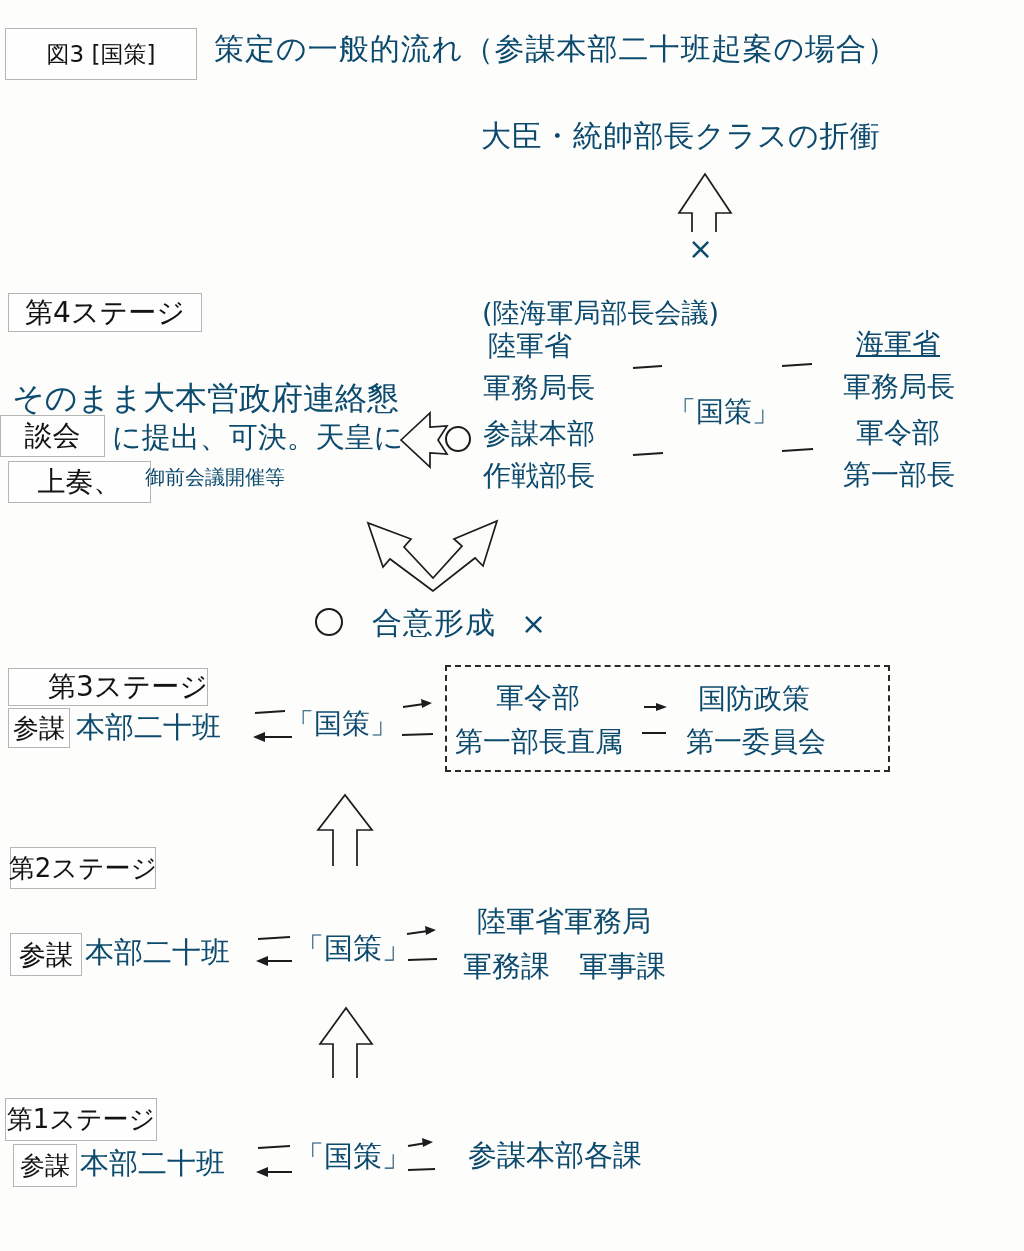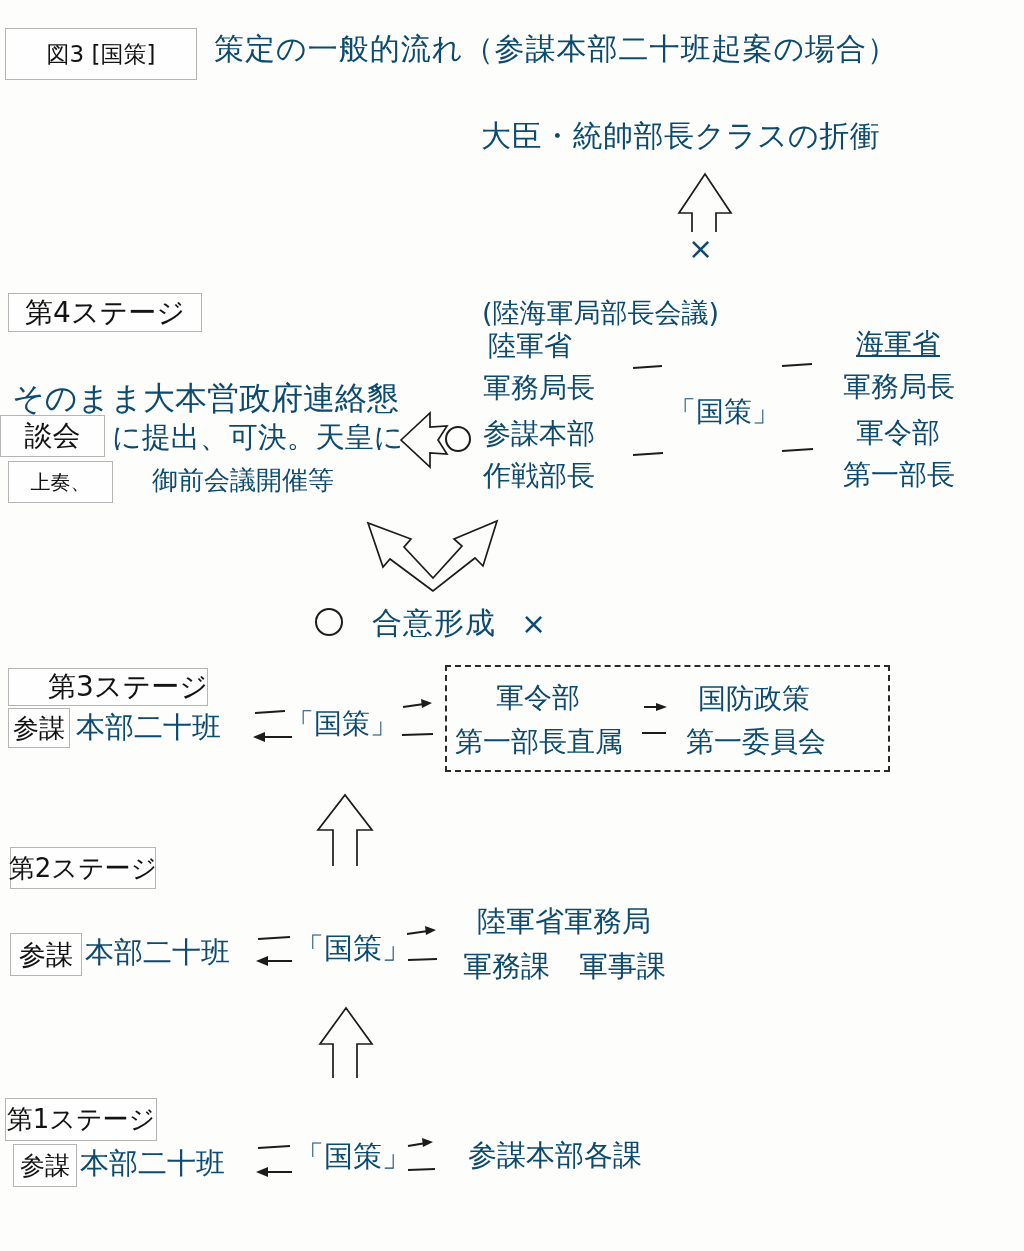--- a/index.html
+++ b/index.html
@@ -101,24 +101,24 @@
   <div class="t" style="left:856px;top:417px;font-size:28px;">軍令部</div>
   <div class="t" style="left:843px;top:459px;font-size:28px;">第一部長</div>
 
   <div class="circle" style="left:445px;top:426px;width:26px;height:26px;"></div>
 
   <div class="t" style="left:12px;top:381px;font-size:32px;">そのまま大本営政府連絡懇</div>
   <div class="gbox" style="left:0px;top:415px;width:105px;height:42px;font-size:28px;">
     <span>談会</span>
   </div>
   <div class="t" style="left:112px;top:421px;font-size:29px;">に提出、可決。天皇に</div>
-  <div class="gbox" style="left:8px;top:461px;width:105px;height:42px;font-size:20px;justify-content:center;">
+  <div class="gbox" style="left:8px;top:461px;width:143px;height:42px;font-size:28px;justify-content:center;">
     <span>上奏、</span>
   </div>
-  <div class="t" style="left:152px;top:466px;font-size:26px;text-align:right;">御前会議開催等</div>
+  <div class="t" style="left:145px;top:466px;font-size:20px;text-align:right;">御前会議開催等</div>
 
   <div class="circle" style="left:315px;top:608px;width:28px;height:28px;"></div>
   <div class="t ls1" style="left:372px;top:606px;font-size:30px;">合意形成</div>
   <div class="t" style="left:521px;top:607px;font-size:30px;">×</div>
 
   <div class="gbox" style="left:8px;top:668px;width:200px;height:38px;font-size:28px;padding-left:40px;">
     <span>第3ステージ</span>
   </div>
   <div class="gbox" style="left:8px;top:708px;width:62px;height:40px;font-size:26px;">
     <span>参謀</span>

